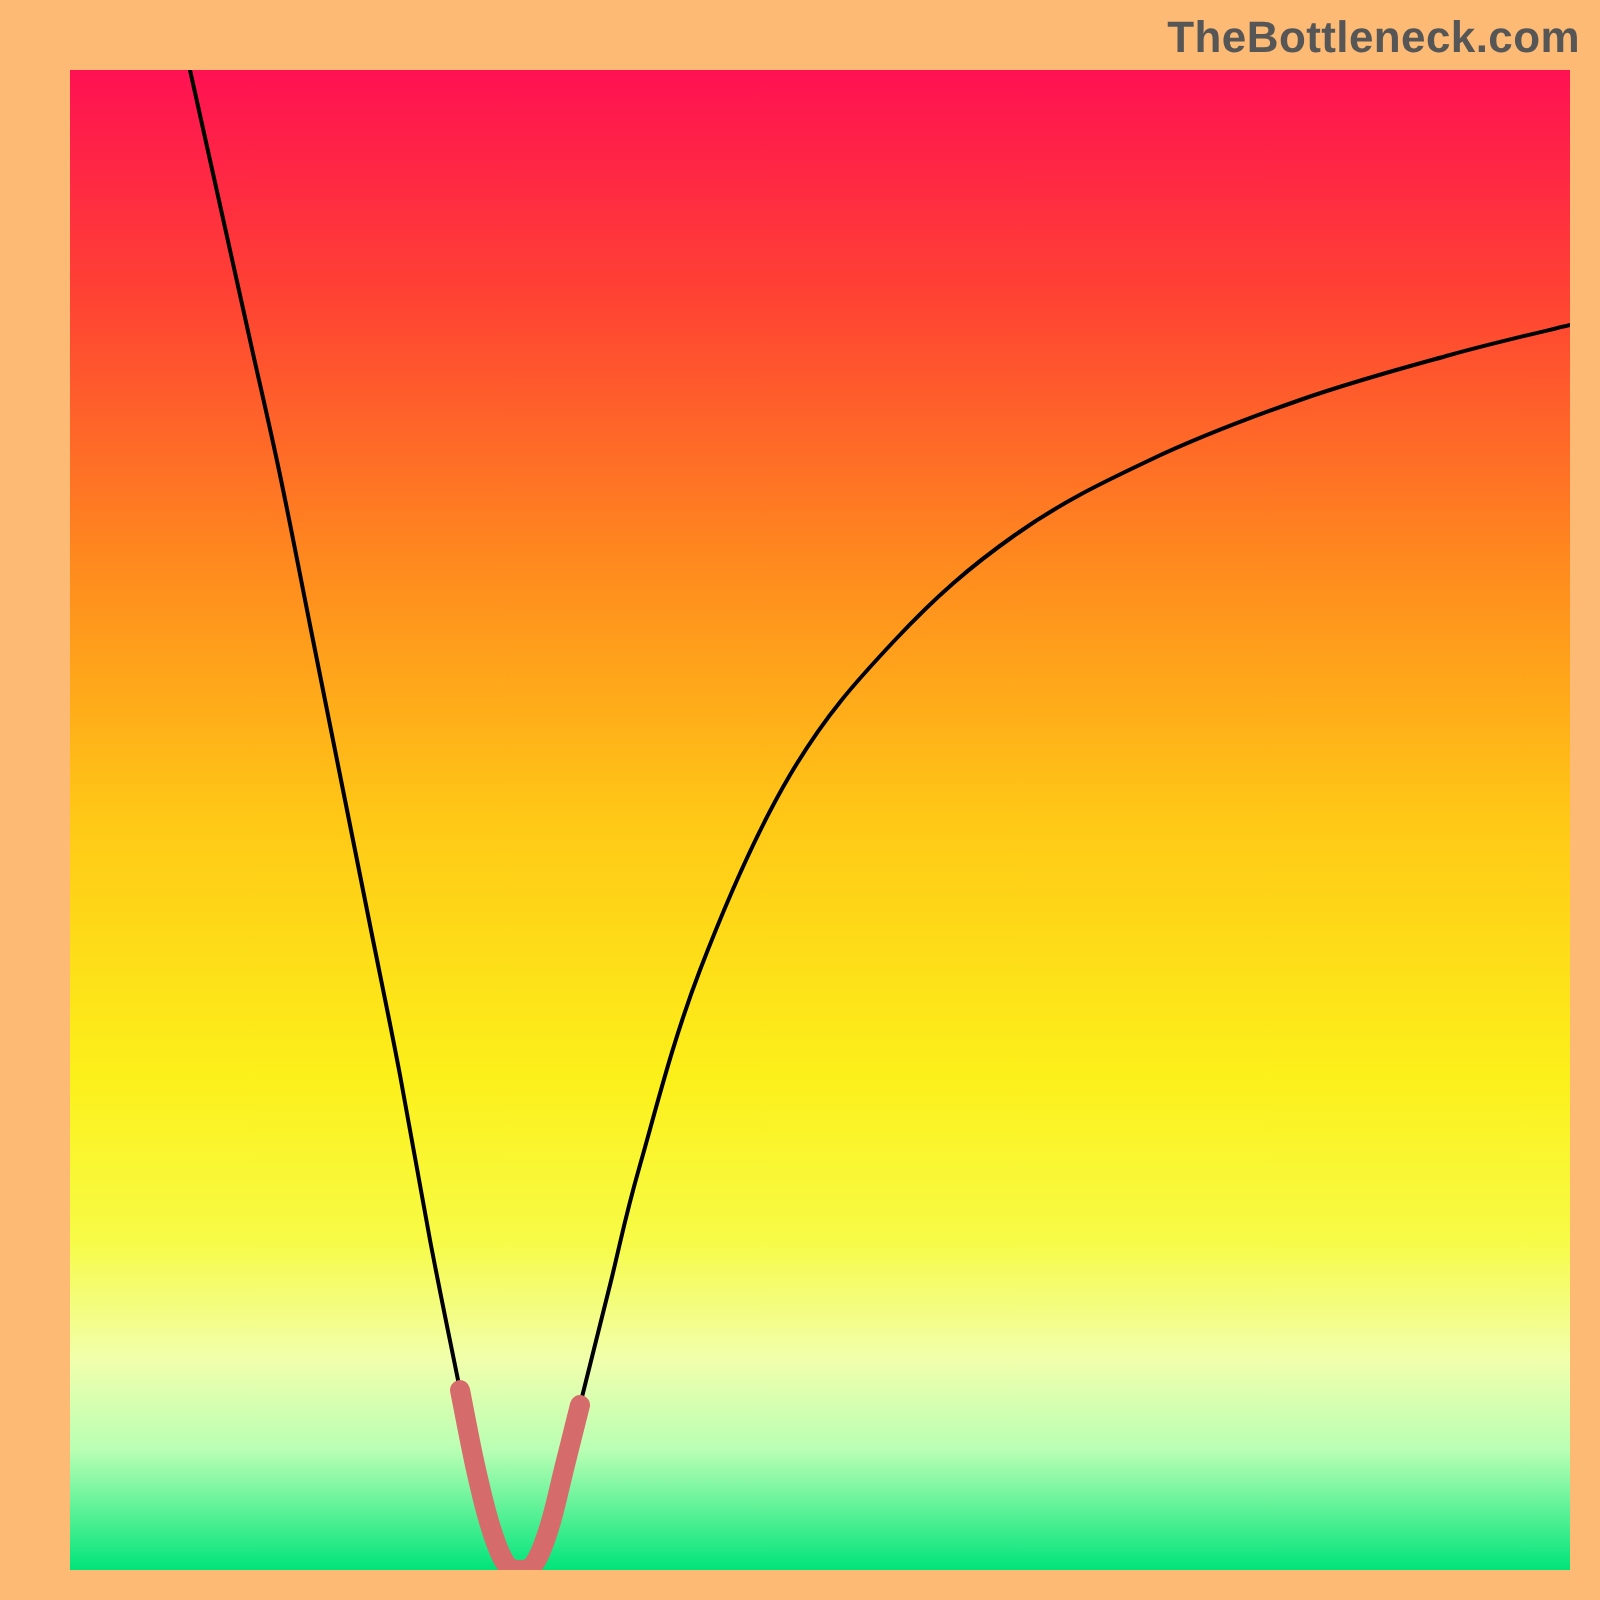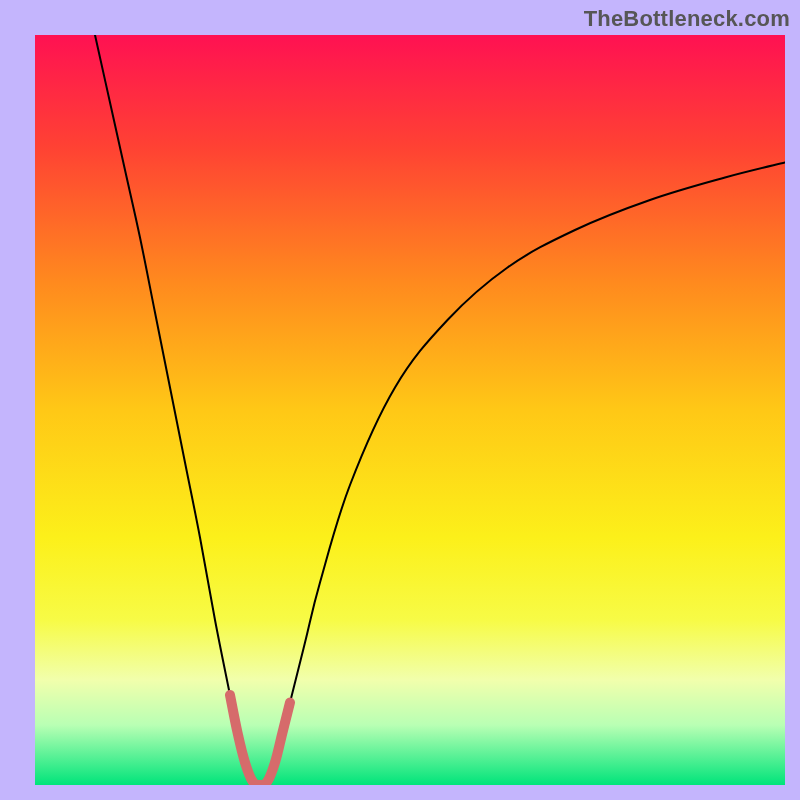--- a/index.html
+++ b/index.html
@@ -8,21 +8,21 @@
     width: 800px;
     height: 800px;
     overflow: hidden;
     background: #000;
     font-family: Arial, Helvetica, sans-serif;
   }
   .chart-outer {
     position: relative;
     width: 800px;
     height: 800px;
-    background: #c4b5fd;
+    background: #fdba74;
   }
   .plot-area {
     position: absolute;
     left: 35px;
     top: 35px;
     width: 750px;
     height: 750px;
     background: linear-gradient(to bottom,
       #ff1152 0%,
       #ff4233 15%,

